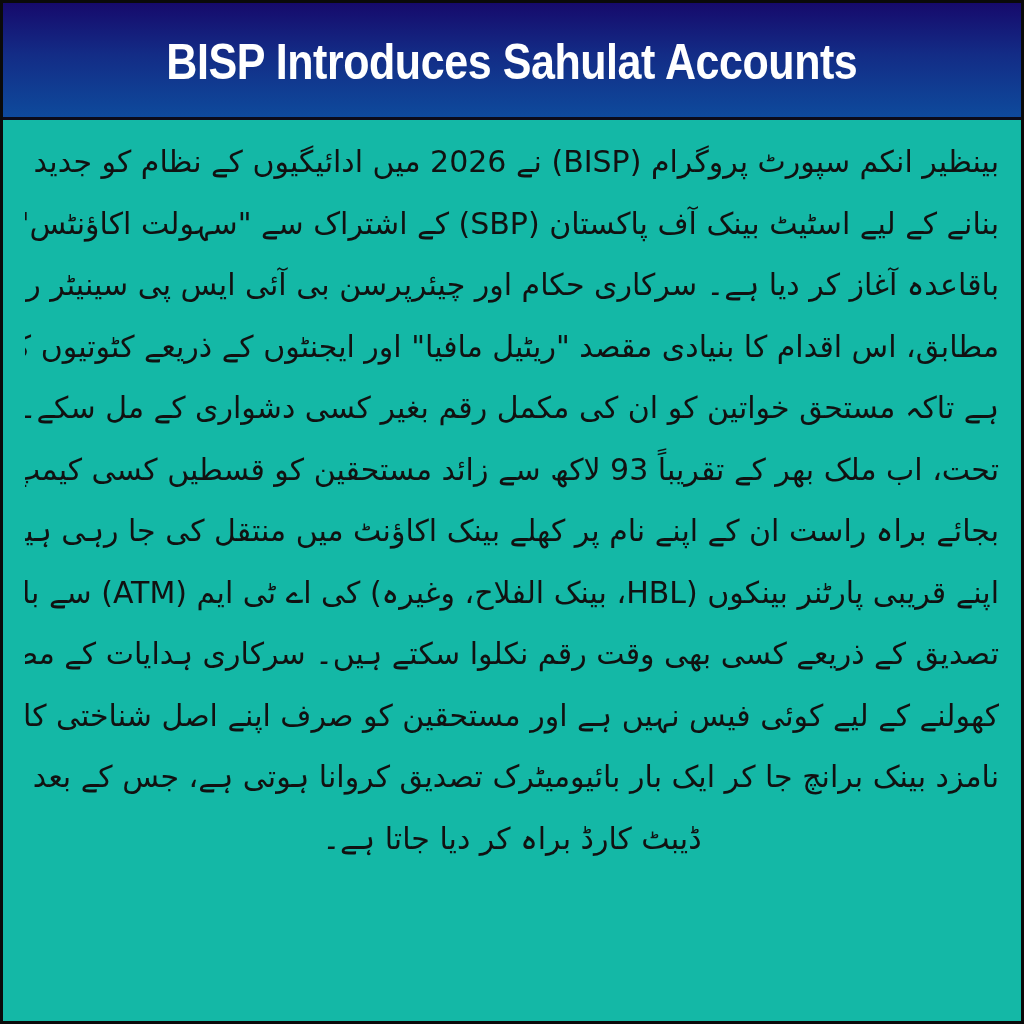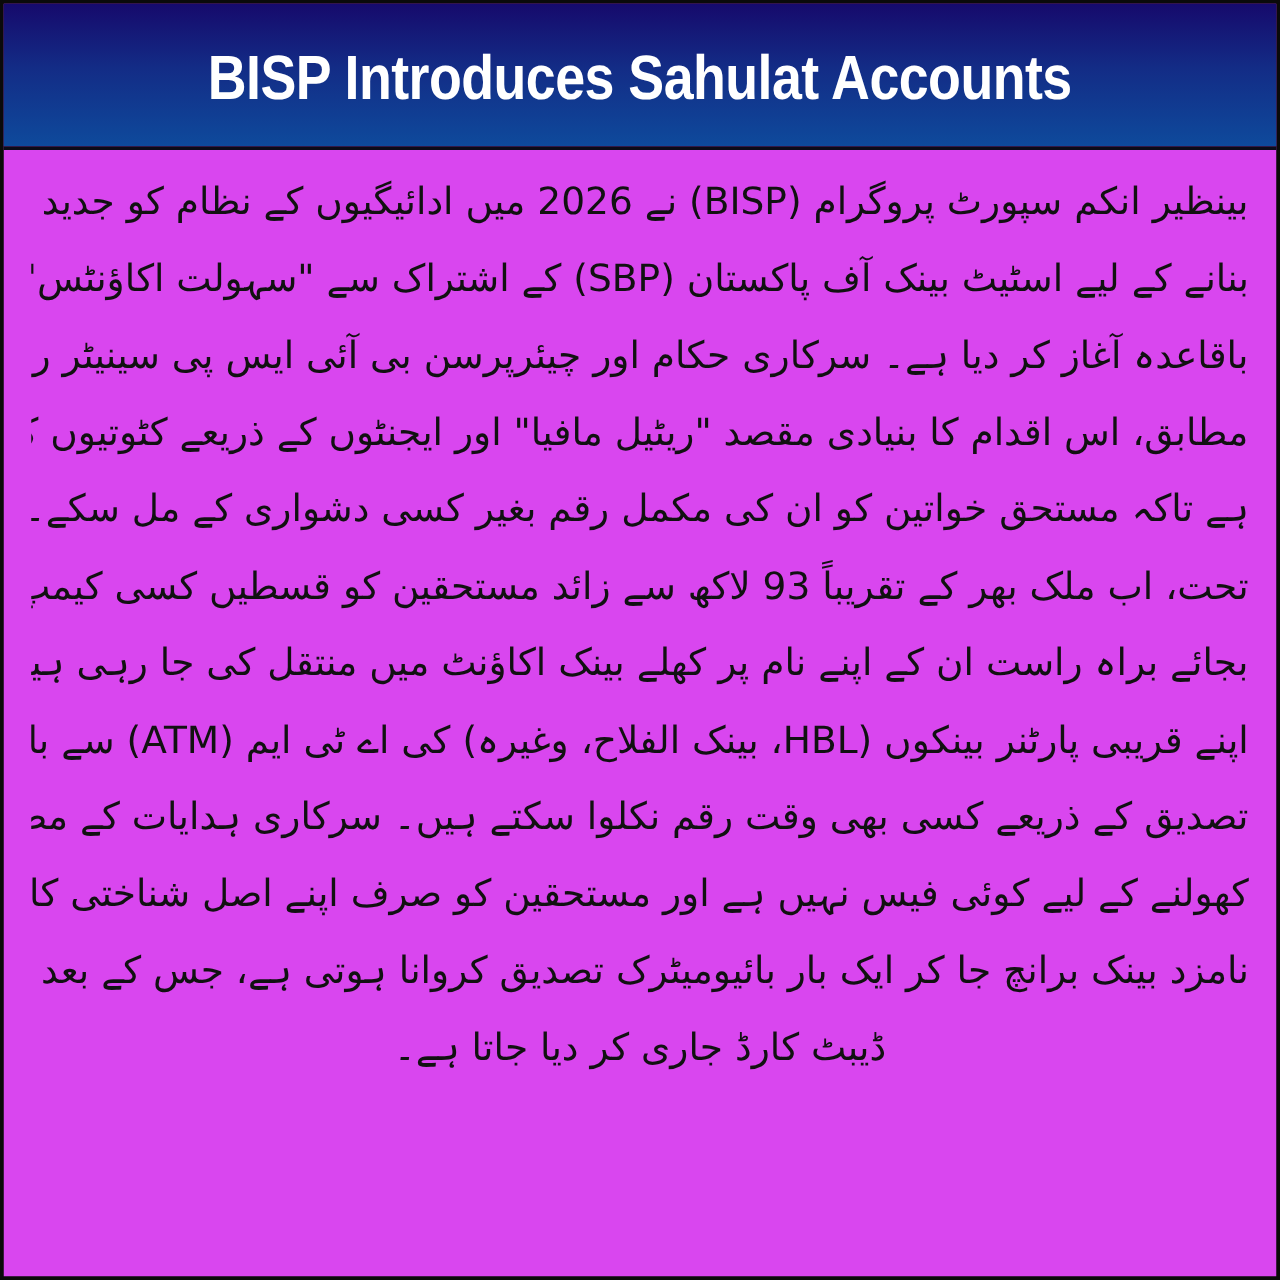--- a/index.html
+++ b/index.html
@@ -11,21 +11,21 @@
     width: 1024px;
     height: 1024px;
     overflow: hidden;
   }
   .frame {
     position: relative;
     width: 1024px;
     height: 1024px;
     box-sizing: border-box;
     border: 3px solid #0a0a0a;
-    background: #d946ef;
+    background: #14b8a6;
   }
   .header {
     position: absolute;
     left: 0;
     top: 0;
     width: 1018px;
     height: 114px;
     background: linear-gradient(to bottom, #160a6c 0%, #132c86 45%, #0e4a9c 100%);
     border-bottom: 3px solid #0b0b1a;
     display: flex;
@@ -80,15 +80,15 @@
     <span class="line">بنانے کے لیے اسٹیٹ بینک آف پاکستان (SBP) کے اشتراک سے "سہولت اکاؤنٹس" کا</span>
     <span class="line">باقاعدہ آغاز کر دیا ہے۔ سرکاری حکام اور چیئرپرسن بی آئی ایس پی سینیٹر روبینہ خالد کے</span>
     <span class="line">مطابق، اس اقدام کا بنیادی مقصد "ریٹیل مافیا" اور ایجنٹوں کے ذریعے کٹوتیوں کا خاتمہ کرنا</span>
     <span class="line">ہے تاکہ مستحق خواتین کو ان کی مکمل رقم بغیر کسی دشواری کے مل سکے۔ ان اکاؤنٹس کے</span>
     <span class="line">تحت، اب ملک بھر کے تقریباً 93 لاکھ سے زائد مستحقین کو قسطیں کسی کیمپ یا ایجنٹ کے</span>
     <span class="line">بجائے براہ راست ان کے اپنے نام پر کھلے بینک اکاؤنٹ میں منتقل کی جا رہی ہیں۔ مستحقین</span>
     <span class="line">اپنے قریبی پارٹنر بینکوں (HBL، بینک الفلاح، وغیرہ) کی اے ٹی ایم (ATM) سے بائیومیٹرک</span>
     <span class="line">تصدیق کے ذریعے کسی بھی وقت رقم نکلوا سکتے ہیں۔ سرکاری ہدایات کے مطابق، یہ اکاؤنٹ</span>
     <span class="line">کھولنے کے لیے کوئی فیس نہیں ہے اور مستحقین کو صرف اپنے اصل شناختی کارڈ کے ساتھ</span>
     <span class="line">نامزد بینک برانچ جا کر ایک بار بائیومیٹرک تصدیق کروانا ہوتی ہے، جس کے بعد انہیں PayPak</span>
-    <span class="line last">ڈیبٹ کارڈ جاری کر دیا جاتا ہے۔</span>
+    <span class="line last">ڈیبٹ کارڈ براہ کر دیا جاتا ہے۔</span>
   </div>
 </div>
 
 </body></html>

